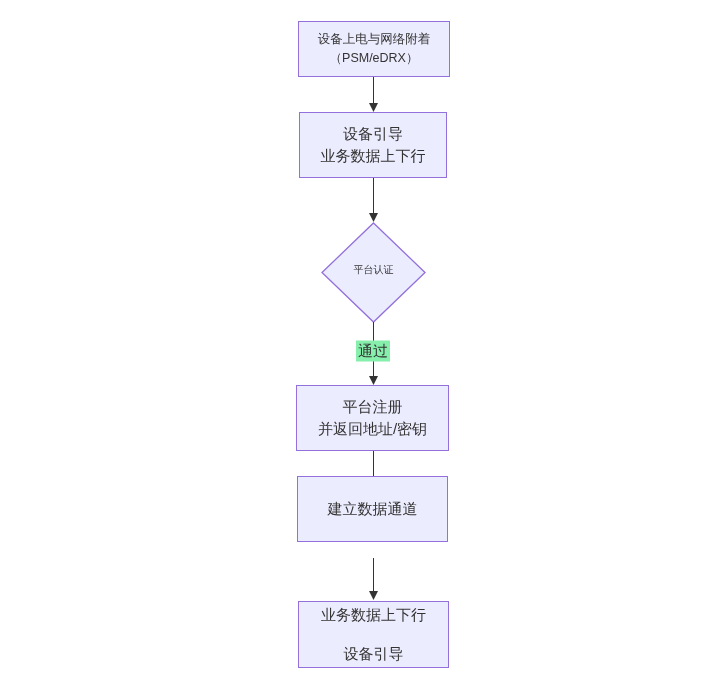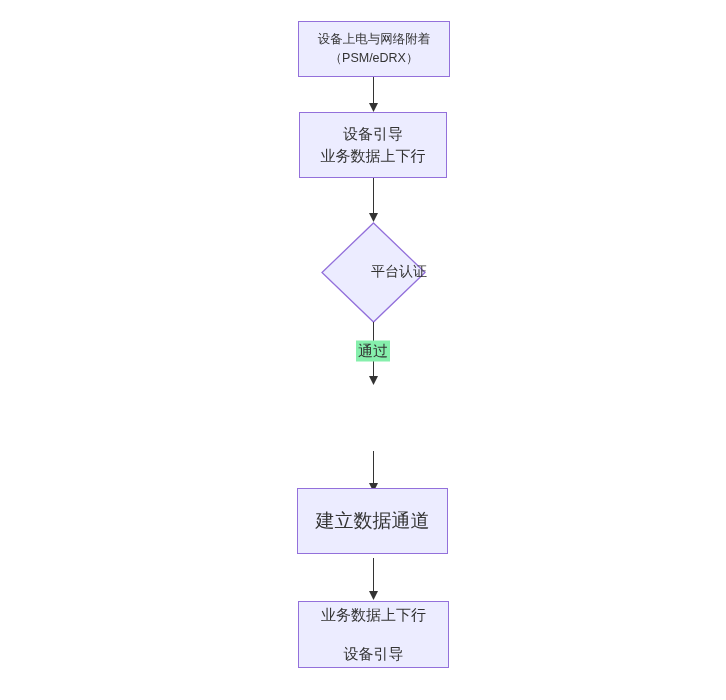--- a/index.html
+++ b/index.html
@@ -47,30 +47,30 @@
     justify-content: center;
     text-align: center;
     line-height: 1.5;
     color: #333333;
   }
   .node span { display: block; white-space: nowrap; }
 
   .node-power    { left: 298px; top: 21px;  width: 152px; height: 56px; font-size: 12.5px; }
   .node-boot     { left: 299px; top: 112px; width: 148px; height: 66px; font-size: 15px; }
   .node-register { left: 296px; top: 385px; width: 153px; height: 66px; font-size: 15px; }
-  .node-channel  { left: 297px; top: 488px; width: 151px; height: 66px; font-size: 19px; }
+  .node-channel  { left: 297px; top: 476px; width: 151px; height: 66px; font-size: 15px; }
   .node-business { left: 298px; top: 601px; width: 151px; height: 67px; font-size: 15px; gap: 16px; }
 
   .diamond-label {
     position: absolute;
     left: 320px;
     top: 263px;
     width: 107px;
-    text-align: right;
-    font-size: 14px;
+    text-align: center;
+    font-size: 10px;
     color: #333333;
   }
   .edge-label {
     position: absolute;
     left: 373px;
     top: 351px;
     transform: translate(-50%, -50%);
     background: #86efac;
     color: #333333;
     font-size: 15px;
@@ -110,20 +110,24 @@
 
   <div class="node node-boot">
     <span>设备引导</span>
     <span>业务数据上下行</span>
   </div>
 
   <div class="diamond-label">平台认证</div>
 
   <div class="edge-label">通过</div>
 
+  <div class="node node-register">
+    <span>平台注册</span>
+    <span>并返回地址/密钥</span>
+  </div>
 
   <div class="node node-channel">
     <span>建立数据通道</span>
   </div>
 
   <div class="node node-business">
     <span>业务数据上下行</span>
     <span>设备引导</span>
   </div>
 

